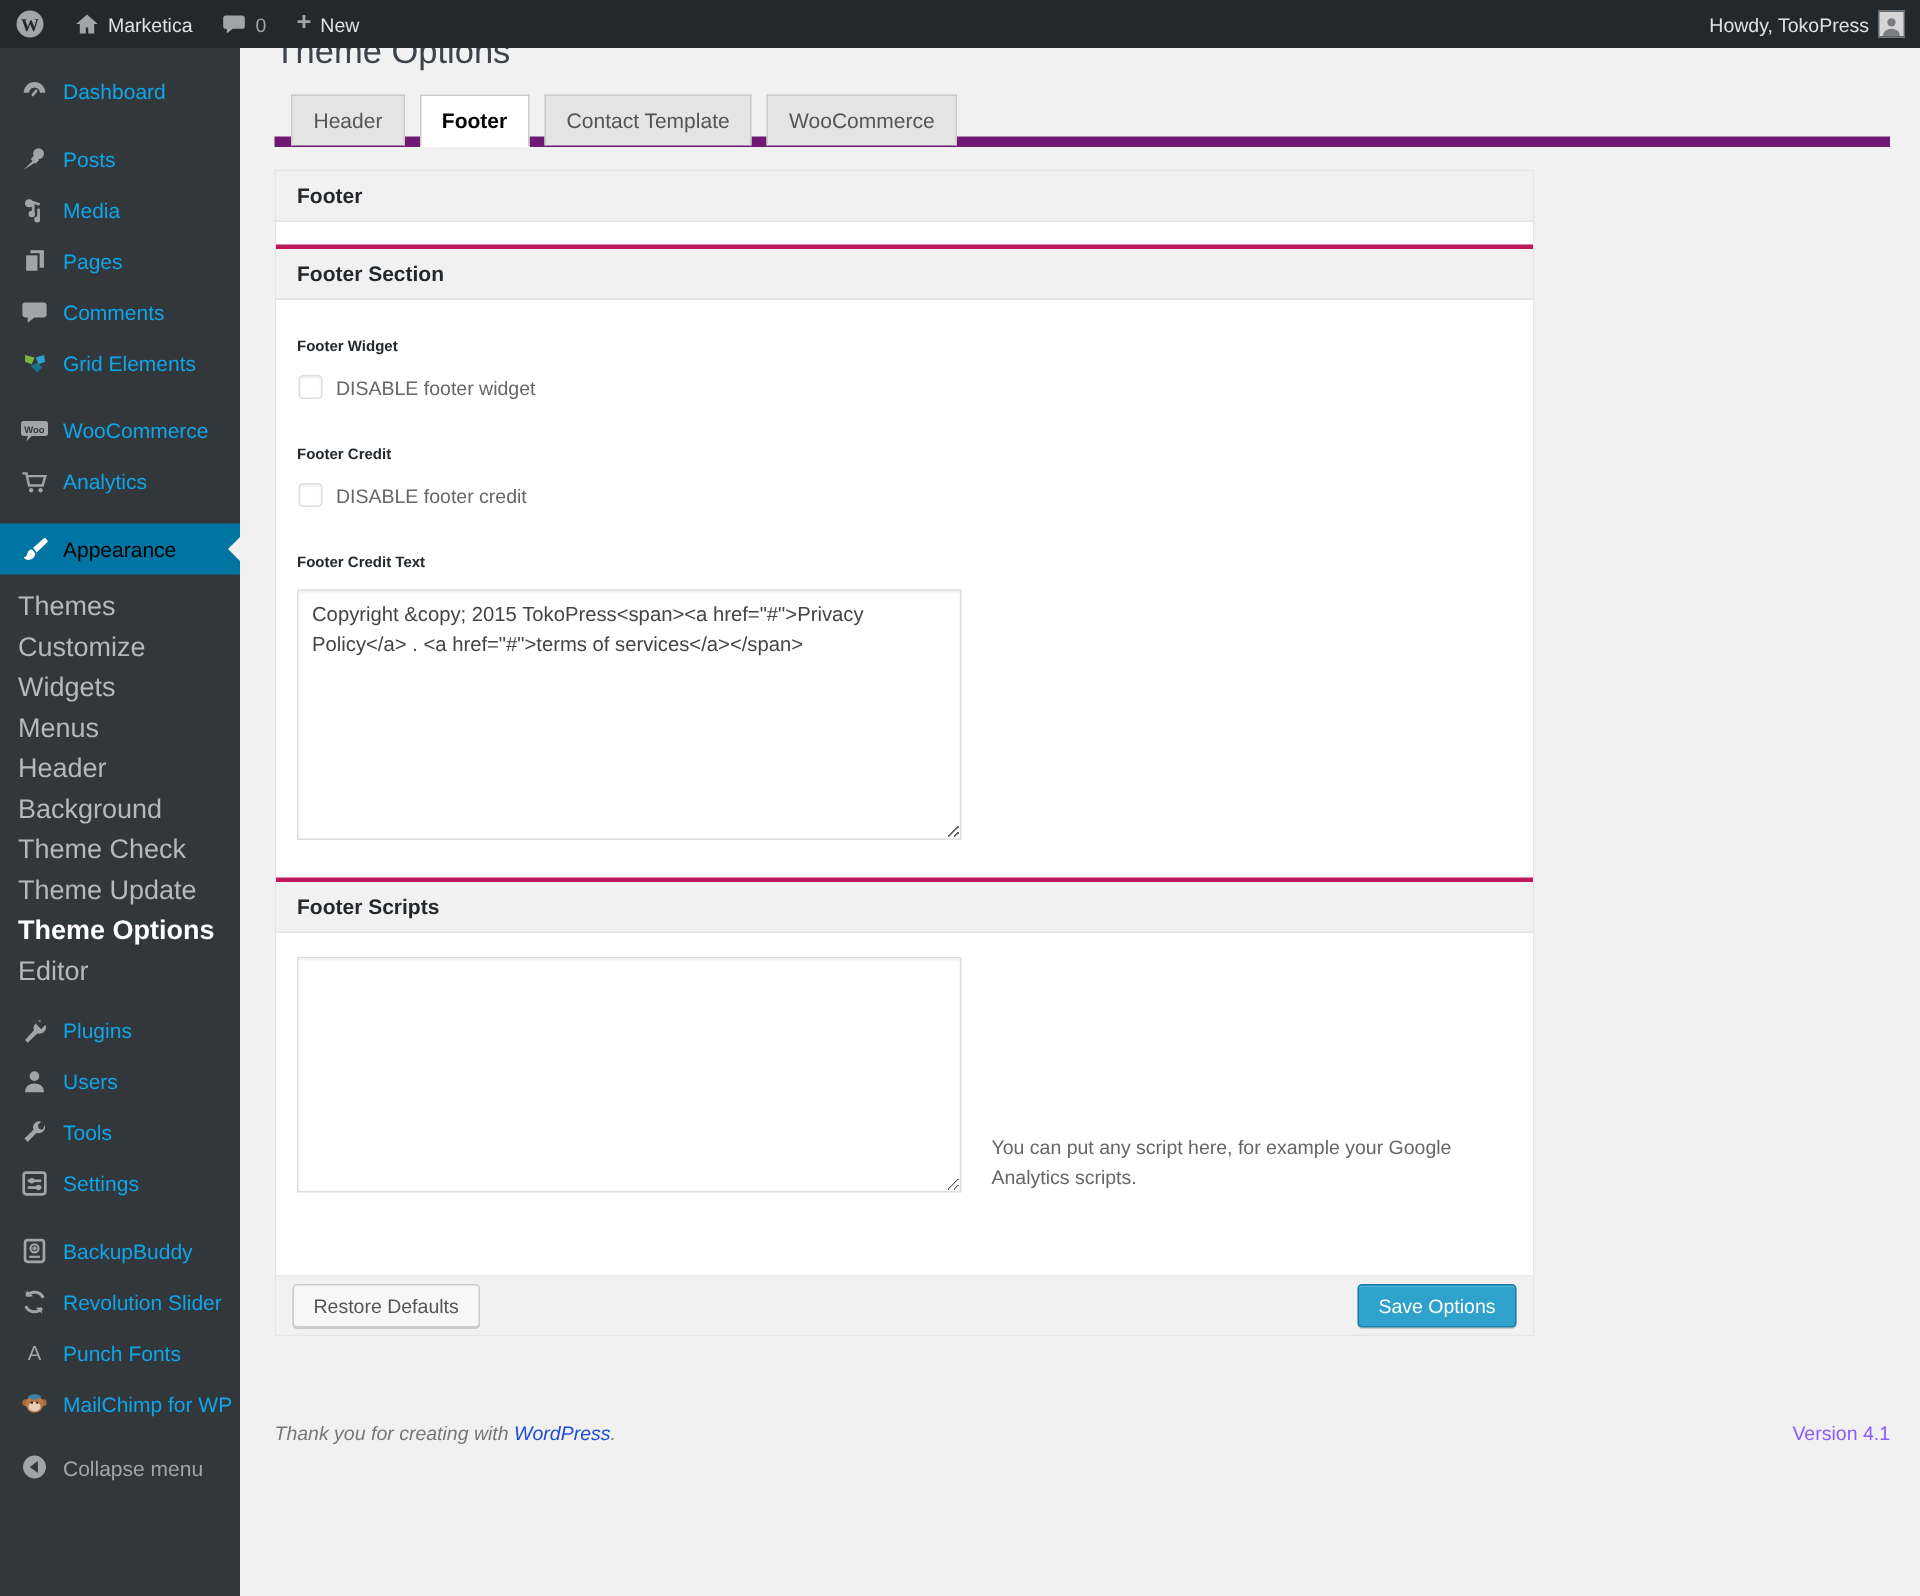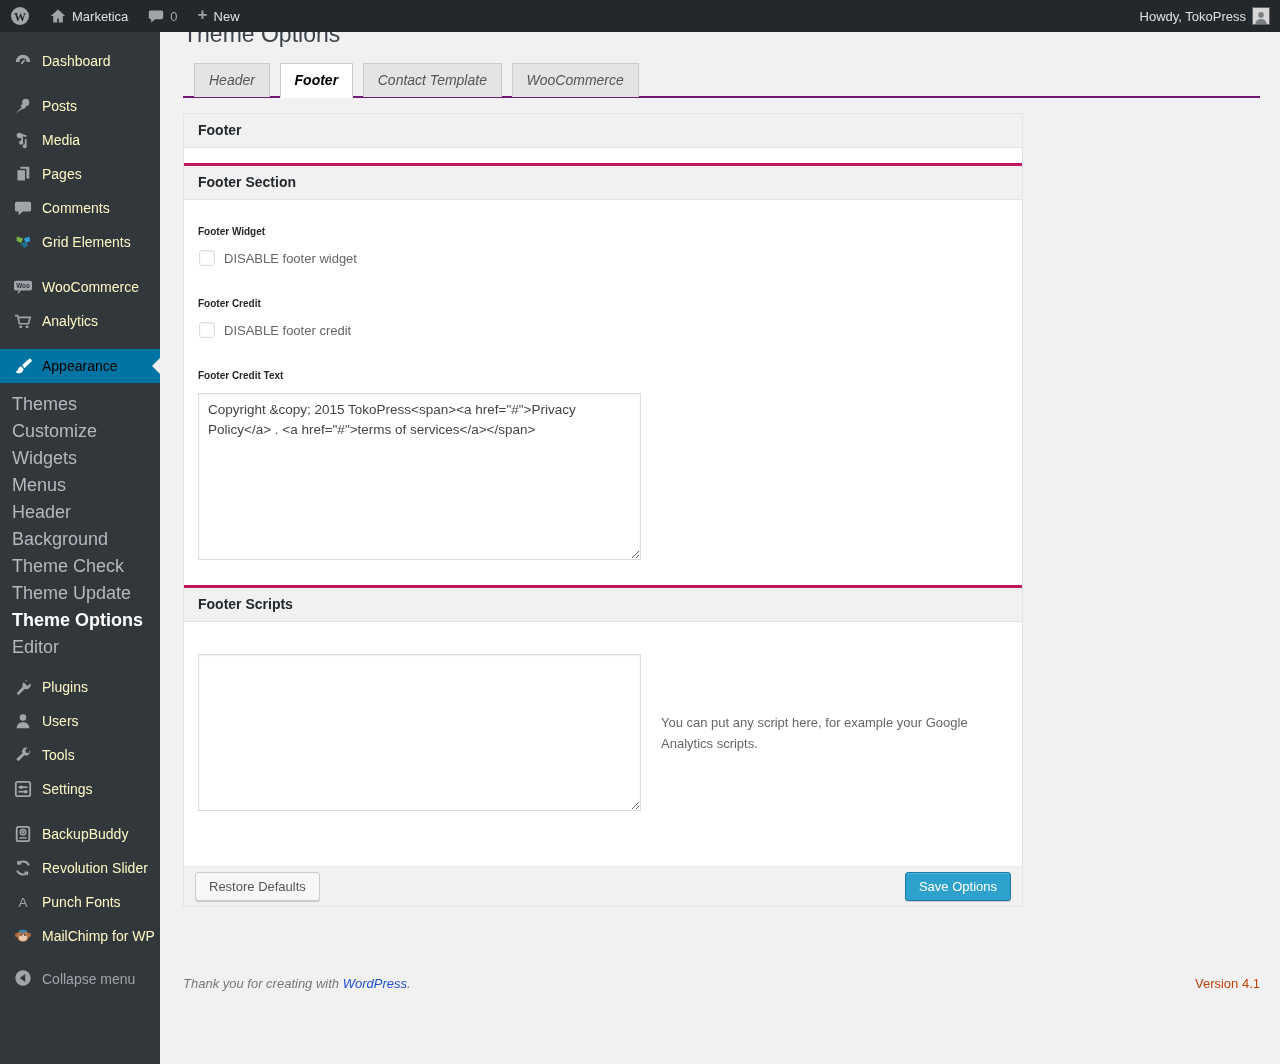--- a/index.html
+++ b/index.html
@@ -23,38 +23,38 @@
   .ab-count { color:#a0a5aa; }
   .ab-plus { font-size:17px; font-weight:bold; color:#a0a5aa; margin-top:-2px; }
   .avatar { width:18px; height:18px; background:#d6d6d6; border:1px solid #666; display:flex; align-items:flex-end; justify-content:center; overflow:hidden; }
 
   
   #sidebar {
     position:absolute; top:32px; left:0; width:160px; height:1032px;
     background:#32373c; color:#eee; font-size:14px;
   }
   #menu { padding-top:12px; }
-  .menu-item { display:flex; align-items:center; height:34px; padding-left:13px; gap:9px; color:#fef9c3; cursor:pointer; }
+  .menu-item { display:flex; align-items:center; height:34px; padding-left:13px; gap:9px; color:#0ea5e9; cursor:pointer; }
   .menu-item .micon { width:20px; display:flex; justify-content:center; flex:none; }
   .menu-sep { height:11px; }
   .menu-item.active { background:#0074a2; color:#000000; position:relative; }
   .menu-item.active::after {
     content:""; position:absolute; right:0; top:50%; margin-top:-8px;
     border:8px solid transparent; border-right-color:#f1f1f1;
   }
   .submenu { padding:8px 0 9px; background:#32373c; }
   .submenu-item { display:block; padding:5px 12px 6px; font-size:18px; color:#b4b9be; line-height:16px; cursor:pointer; }
   .submenu-item.current { color:#fff; font-weight:bold; }
   .collapse-item { color:#a0a5aa;align-items:flex-end; }
 
   
   #content { margin-left:160px; padding:20px 20px 0 23px; position:relative; min-height:1032px; }
   h1.page-title { font-size:23px; font-weight:400; color:#3c434a; margin:0 0 14px; line-height:29px; }
 
-  .nav-tab-wrapper { border-bottom:2px solid #701a75; padding-left:8px; height:35px;font-style:italic; }
+  .nav-tab-wrapper { border-bottom:7px solid #701a75; padding-left:8px; height:35px; }
   .nav-tab {
     display:inline-block; padding:7px 14px; font-size:14px; line-height:19px;
     border:1px solid #ccc; border-bottom:none; background:#e4e4e4; color:#555;
     margin:0 3px -1px 3px; cursor:pointer;
   }
   .nav-tab-active { background:#fff; color:#000; font-weight:bold; border-bottom:1px solid #fff; position:relative; }
 
   #options-box { width:840px; background:#fff; border:1px solid #e5e5e5; margin-top:15px; }
   .bar {
     background:#f1f1f1; padding:8px 14px; font-size:14px; font-weight:bold; color:#23282d;
@@ -72,42 +72,42 @@
   }
   textarea {
     width:443px; border:1px solid #ddd; background:#fff; padding:6px 9px;
     font-family:"Liberation Sans", sans-serif; font-size:13.5px; line-height:1.45; color:#444;
     box-shadow:inset 0 1px 2px rgba(0,0,0,.07); resize:both; outline:none;
   }
   .mt26 { margin-top:26px; }
   .mt32 { margin-top:32px; }
   .ta-credit { height:167px; margin-top:12px; }
   .ta-script { height:157px; }
-  .script-row { display:flex; align-items:center; margin-top:32px; padding-bottom:55px; }
+  .script-row { display:flex; align-items:flex-end; margin-top:16px; padding-bottom:55px; }
   .help-text { margin-left:20px; width:310px; color:#666; font-size:13px; line-height:1.55; padding-top:2px; }
   .credit-block { margin-bottom:22px; }
 
   .action-strip {
     background:#f1f1f1; border-top:1px solid #e9e9e9; height:40px;
     display:flex; align-items:center; justify-content:space-between; padding:0 11px;
   }
   .button {
     background:#f7f7f7; border:1px solid #ccc; border-radius:3px; color:#555;
     font-family:"Liberation Sans", sans-serif; font-size:13px; padding:5px 13px; line-height:17px;
     box-shadow:0 1px 0 #ccc; cursor:pointer;
   }
   .button-primary {
     background:#2ea2cc; border-color:#1b7aa6; color:#fff;
     box-shadow:inset 0 1px 0 rgba(120,200,230,.5), 0 1px 0 rgba(0,0,0,.15);
   }
 
   #page-footer { display:flex; justify-content:space-between; align-items:baseline; margin-top:57px; padding-bottom:12px; }
   .thanks { font-style:italic; color:#777; font-size:13px; }
   .thanks a { color:#1d4ed8; text-decoration:none; cursor:pointer; }
-  .version { color:#c2410c; font-size:13px;margin-top:12px; }
+  .version { color:#8b5cf6; font-size:13px; }
 </style>
 </head>
 <body>
 
 <div id="adminbar">
   <div class="ab-group">
     <div class="ab-item">
       <span>
         <svg width="20" height="20" viewBox="0 0 20 20">
             <circle cx="10" cy="10" r="9" fill="#a0a5aa"></circle>

